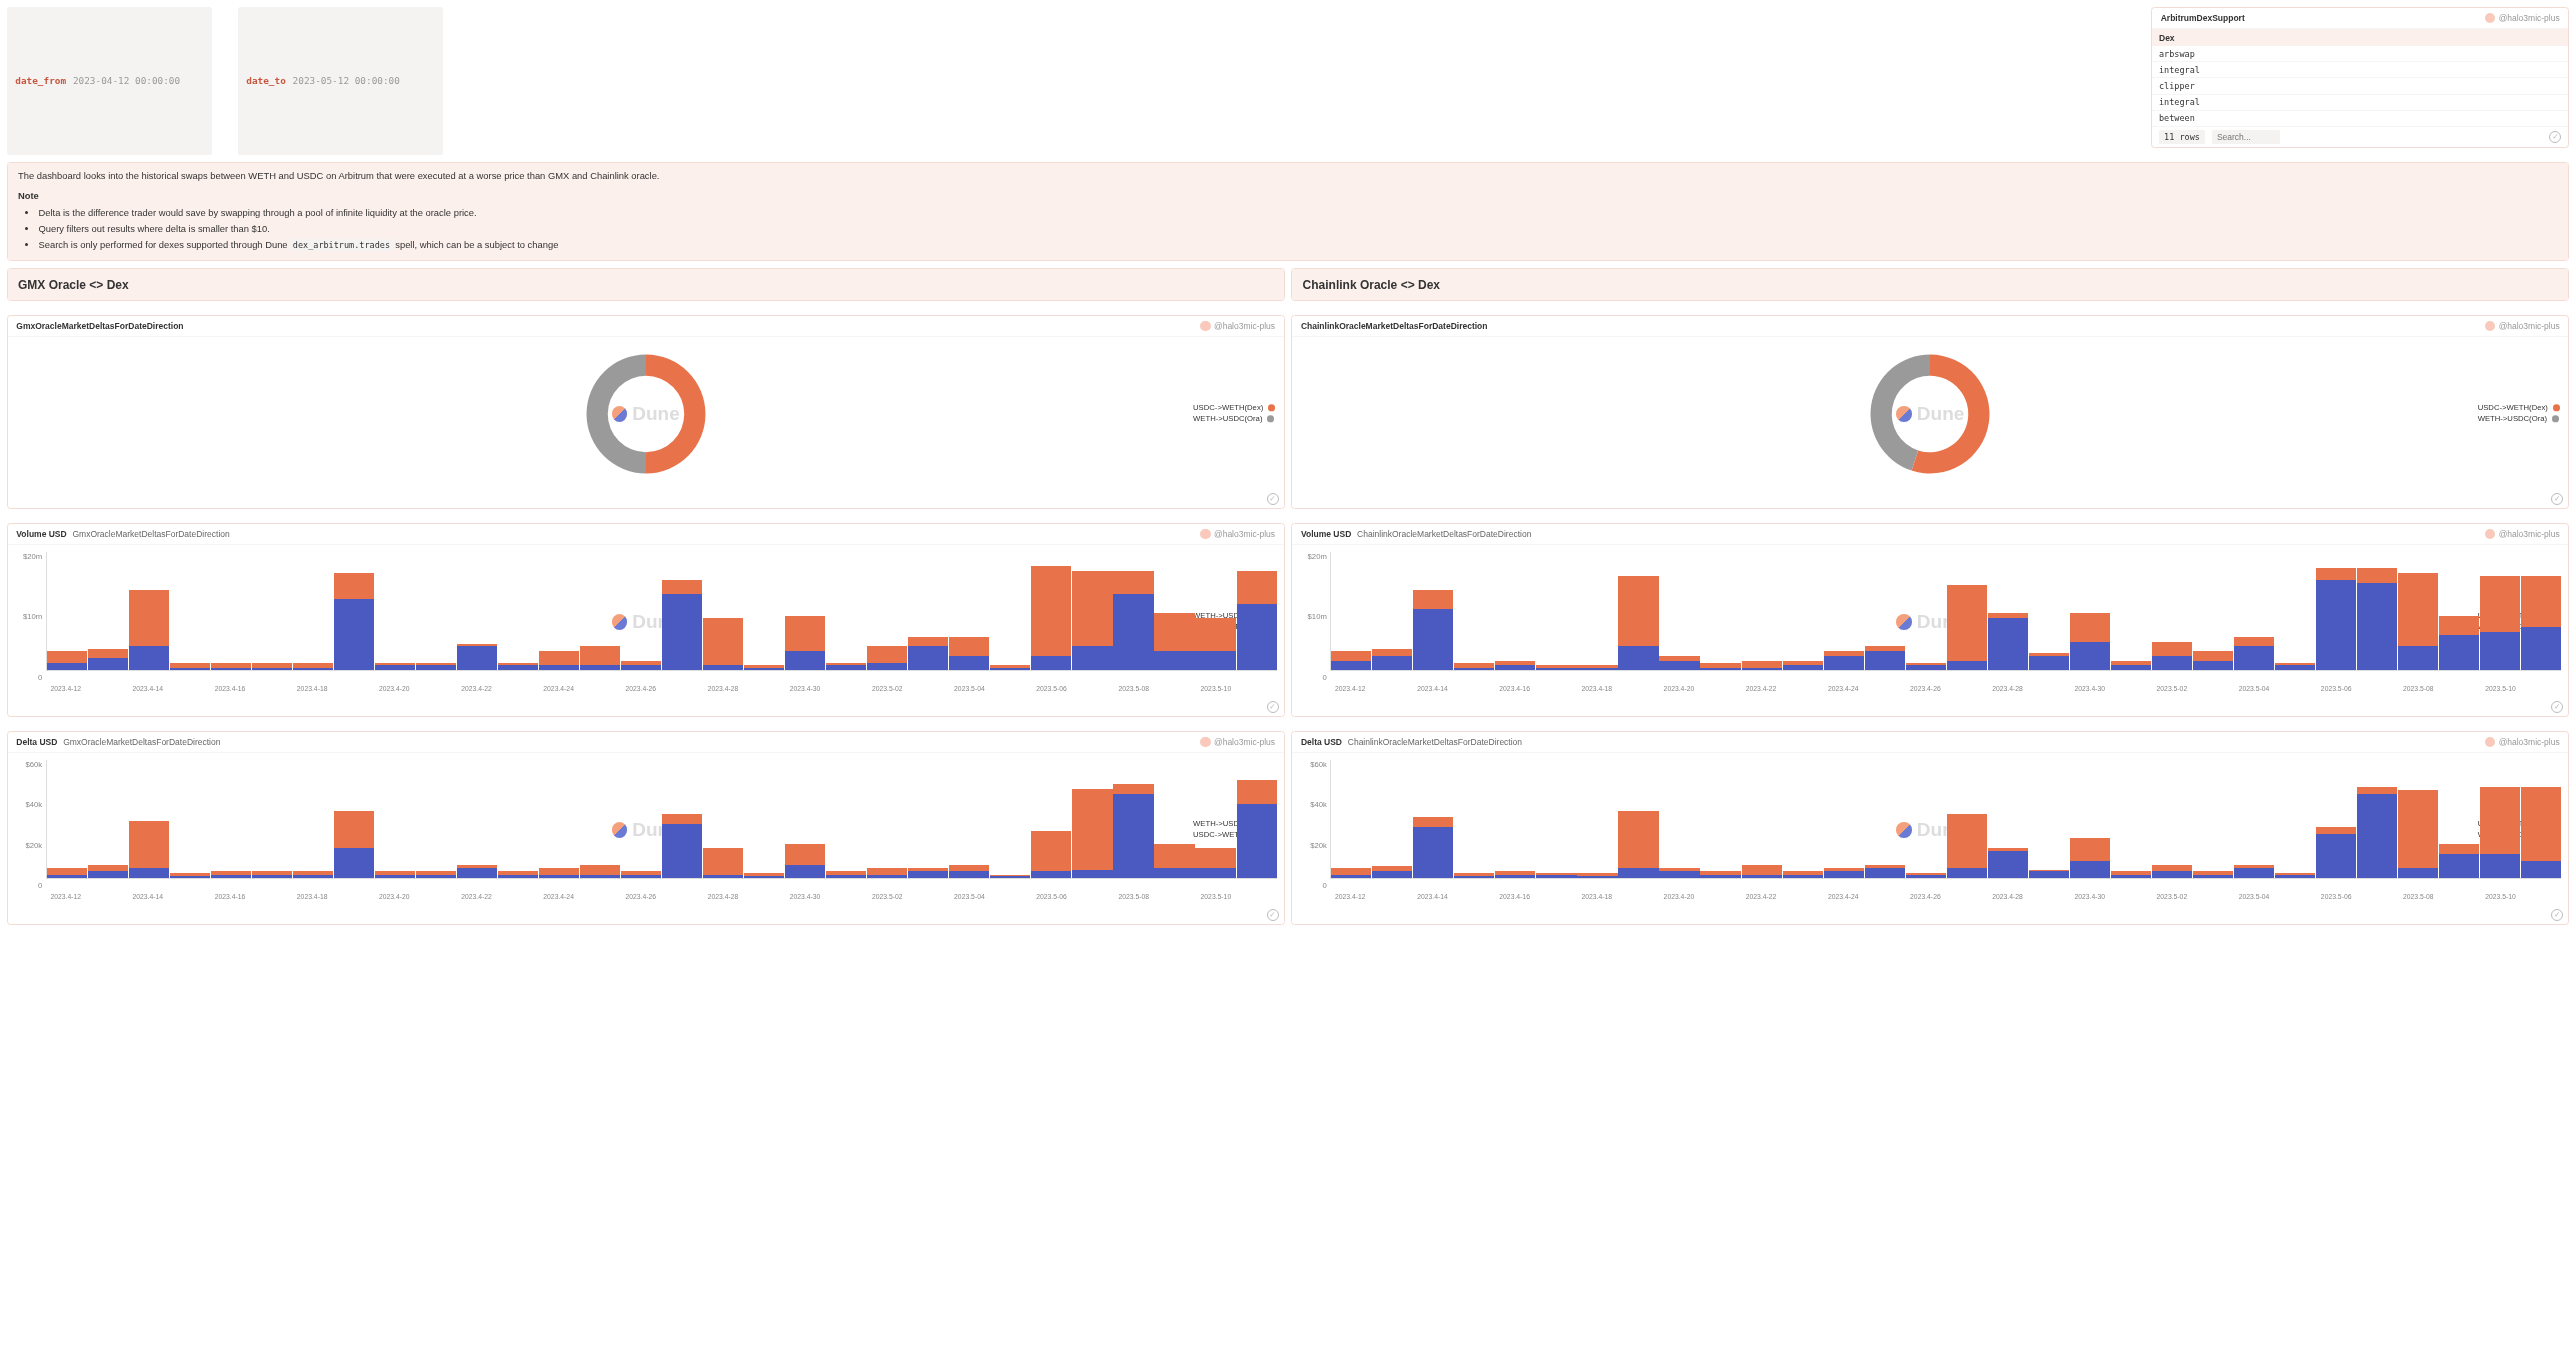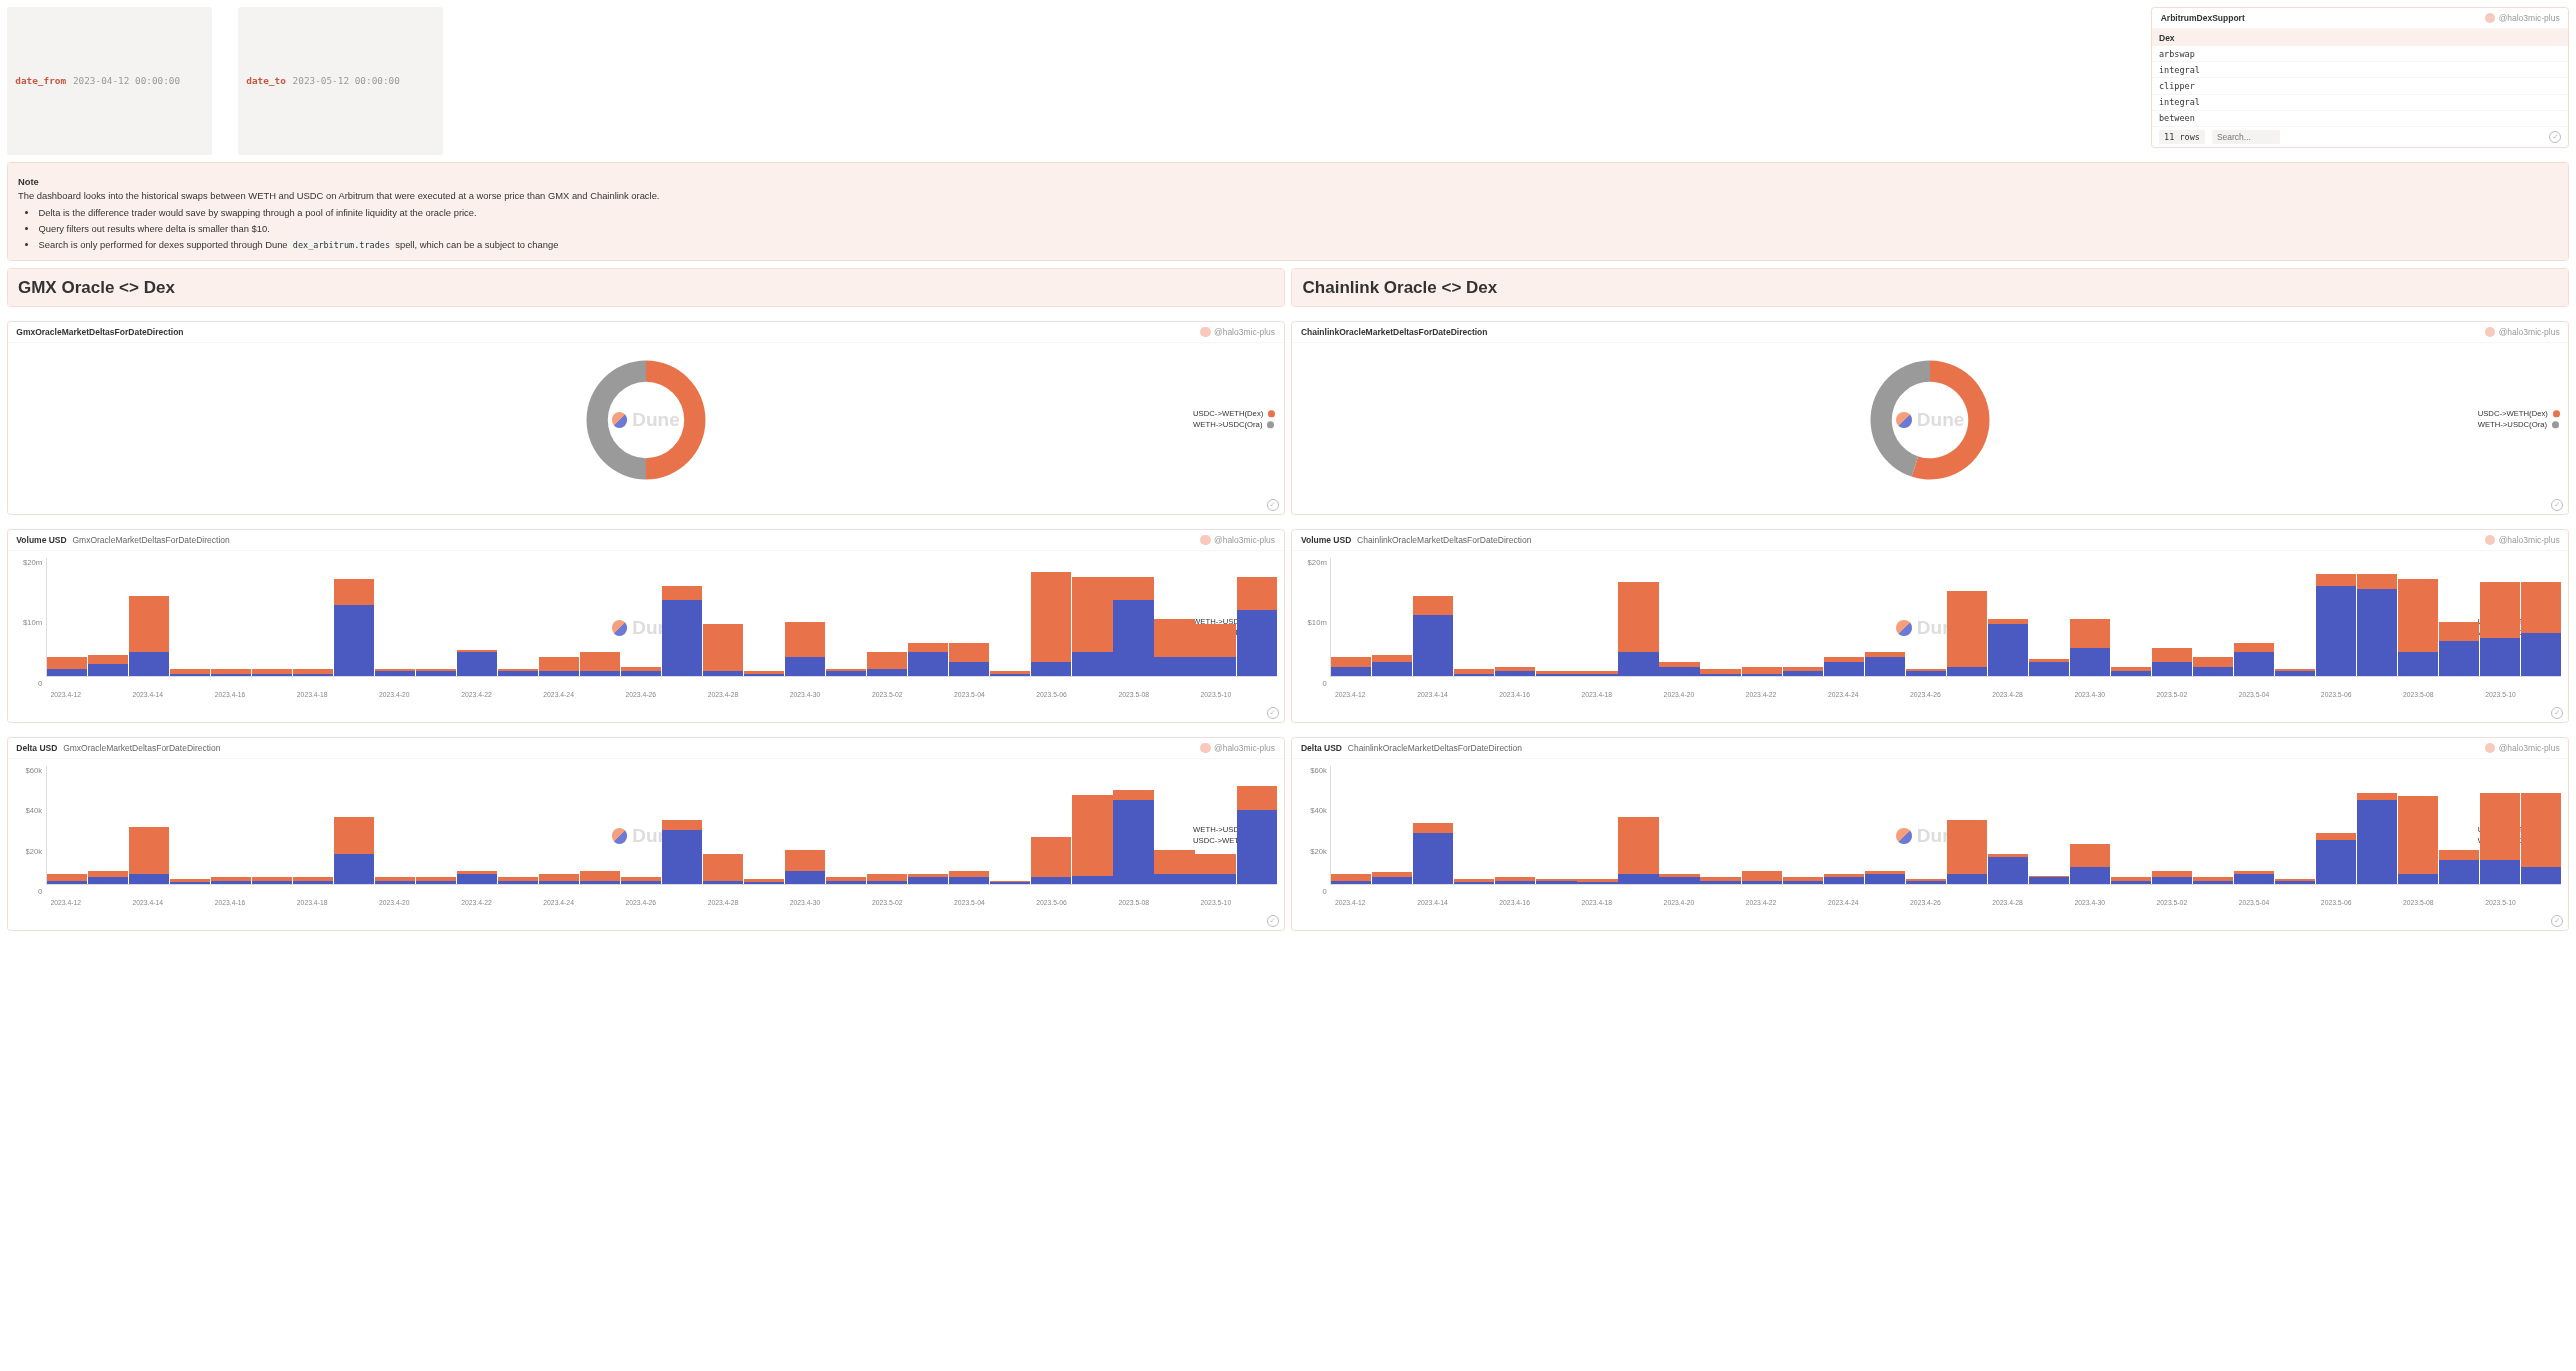--- a/index.html
+++ b/index.html
@@ -24,21 +24,21 @@
 .author-dot { width: 10.2px; height: 10.2px; border-radius: 50%; background: #f9c9bb; display: inline-block; }
 .dex-table { width: 100%; border-collapse: collapse; font-size: 8.5px; }
 .dex-table th { text-align: left; padding: 3.4px 6.8px; background: #fcf0ec; font-weight: 600; }
 .dex-table td { padding: 2.6px 6.8px; border-bottom: 0.9px solid #f5f5f5; font-family: monospace; }
 .dex-footer { display: flex; align-items: center; gap: 6.8px; padding: 3.4px 6.8px; font-size: 8.5px; }
 .dex-footer .count { background: #f5f3f2; padding: 1.7px 5.1px; border-radius: 1.7px; font-family: monospace; }
 .dex-footer input { border: none; background: #f5f3f2; padding: 1.7px 5.1px; border-radius: 1.7px; font-size: 8.5px; width: 68px; }
 .check-icon { width: 12px; height: 12px; border: 1.3px solid #bbb; border-radius: 50%; display: inline-flex; align-items: center; justify-content: center; color: #bbb; font-size: 7.7px; margin-left: auto; }
 .two-col { display: flex; gap: 6.8px; }
 .col { flex: 1; display: flex; flex-direction: column; gap: 6.8px; }
-.section-header-card .card-header { font-size: 17px; padding: 8.5px 10.2px; }
+.section-header-card .card-header { font-size: 12px; padding: 8.5px 10.2px; }
 .chart-widget { position: relative; }
 .chart-body { position: relative; padding: 6.8px; height: 154px; display: flex; }
 .donut-body { height: 154px; display: flex; align-items: center; justify-content: center; position: relative; }
 .watermark { position: absolute; top: 50%; left: 50%; transform: translate(-50%,-50%); font-size: 19px; font-weight: 700; color: #ddd; display: flex; align-items: center; gap: 5.1px; z-index: 0; pointer-events:none;}
 .watermark-dot { width: 15.4px; height: 15.4px; border-radius: 50%; background: linear-gradient(135deg, #f4a07c 50%, #6b7ad4 50%); }
 .legend { position: absolute; right: 8.5px; top: 50%; transform: translateY(-50%); font-size: 7.7px; }
 .legend-item { display: flex; align-items: center; gap: 5px; margin-bottom: 1.7px; white-space: nowrap; }
 .legend-dot { width: 6.8px; height: 6.8px; border-radius: 50%; }
 .donut-svg { width: 136px; height: 136px; }
 .bar-chart-area { flex: 1; position: relative; display: flex; }
@@ -100,22 +100,22 @@
     <div class="dex-footer">
       <span class="count">11 rows</span>
       <input type="text" placeholder="Search..." style="">
       <span class="check-icon">✓</span>
     </div>
   </div>
 </div>
 
 <div class="card" style="background:#fcf0ec;">
   <div class="card-body" style="background:#fcf0ec;">
+    <p>The dashboard looks into the historical swaps between WETH and USDC on Arbitrum that were executed at a worse price than GMX and Chainlink oracle.</p>
     <p style="margin-top:5.1px;"><b>Note</b></p>
-    <p>The dashboard looks into the historical swaps between WETH and USDC on Arbitrum that were executed at a worse price than GMX and Chainlink oracle.</p>
     <ul id="notes-list">
         <li>Delta is the difference trader would save by swapping through a pool of infinite liquidity at the oracle price.</li>
         <li>Query filters out results where delta is smaller than $10.</li>
         <li>Search is only performed for dexes supported through Dune <span class="mono">dex_arbitrum.trades</span> spell, which can be a subject to change</li>
       </ul>
   </div>
 </div>
 
 <div class="two-col">
   <div class="col">

